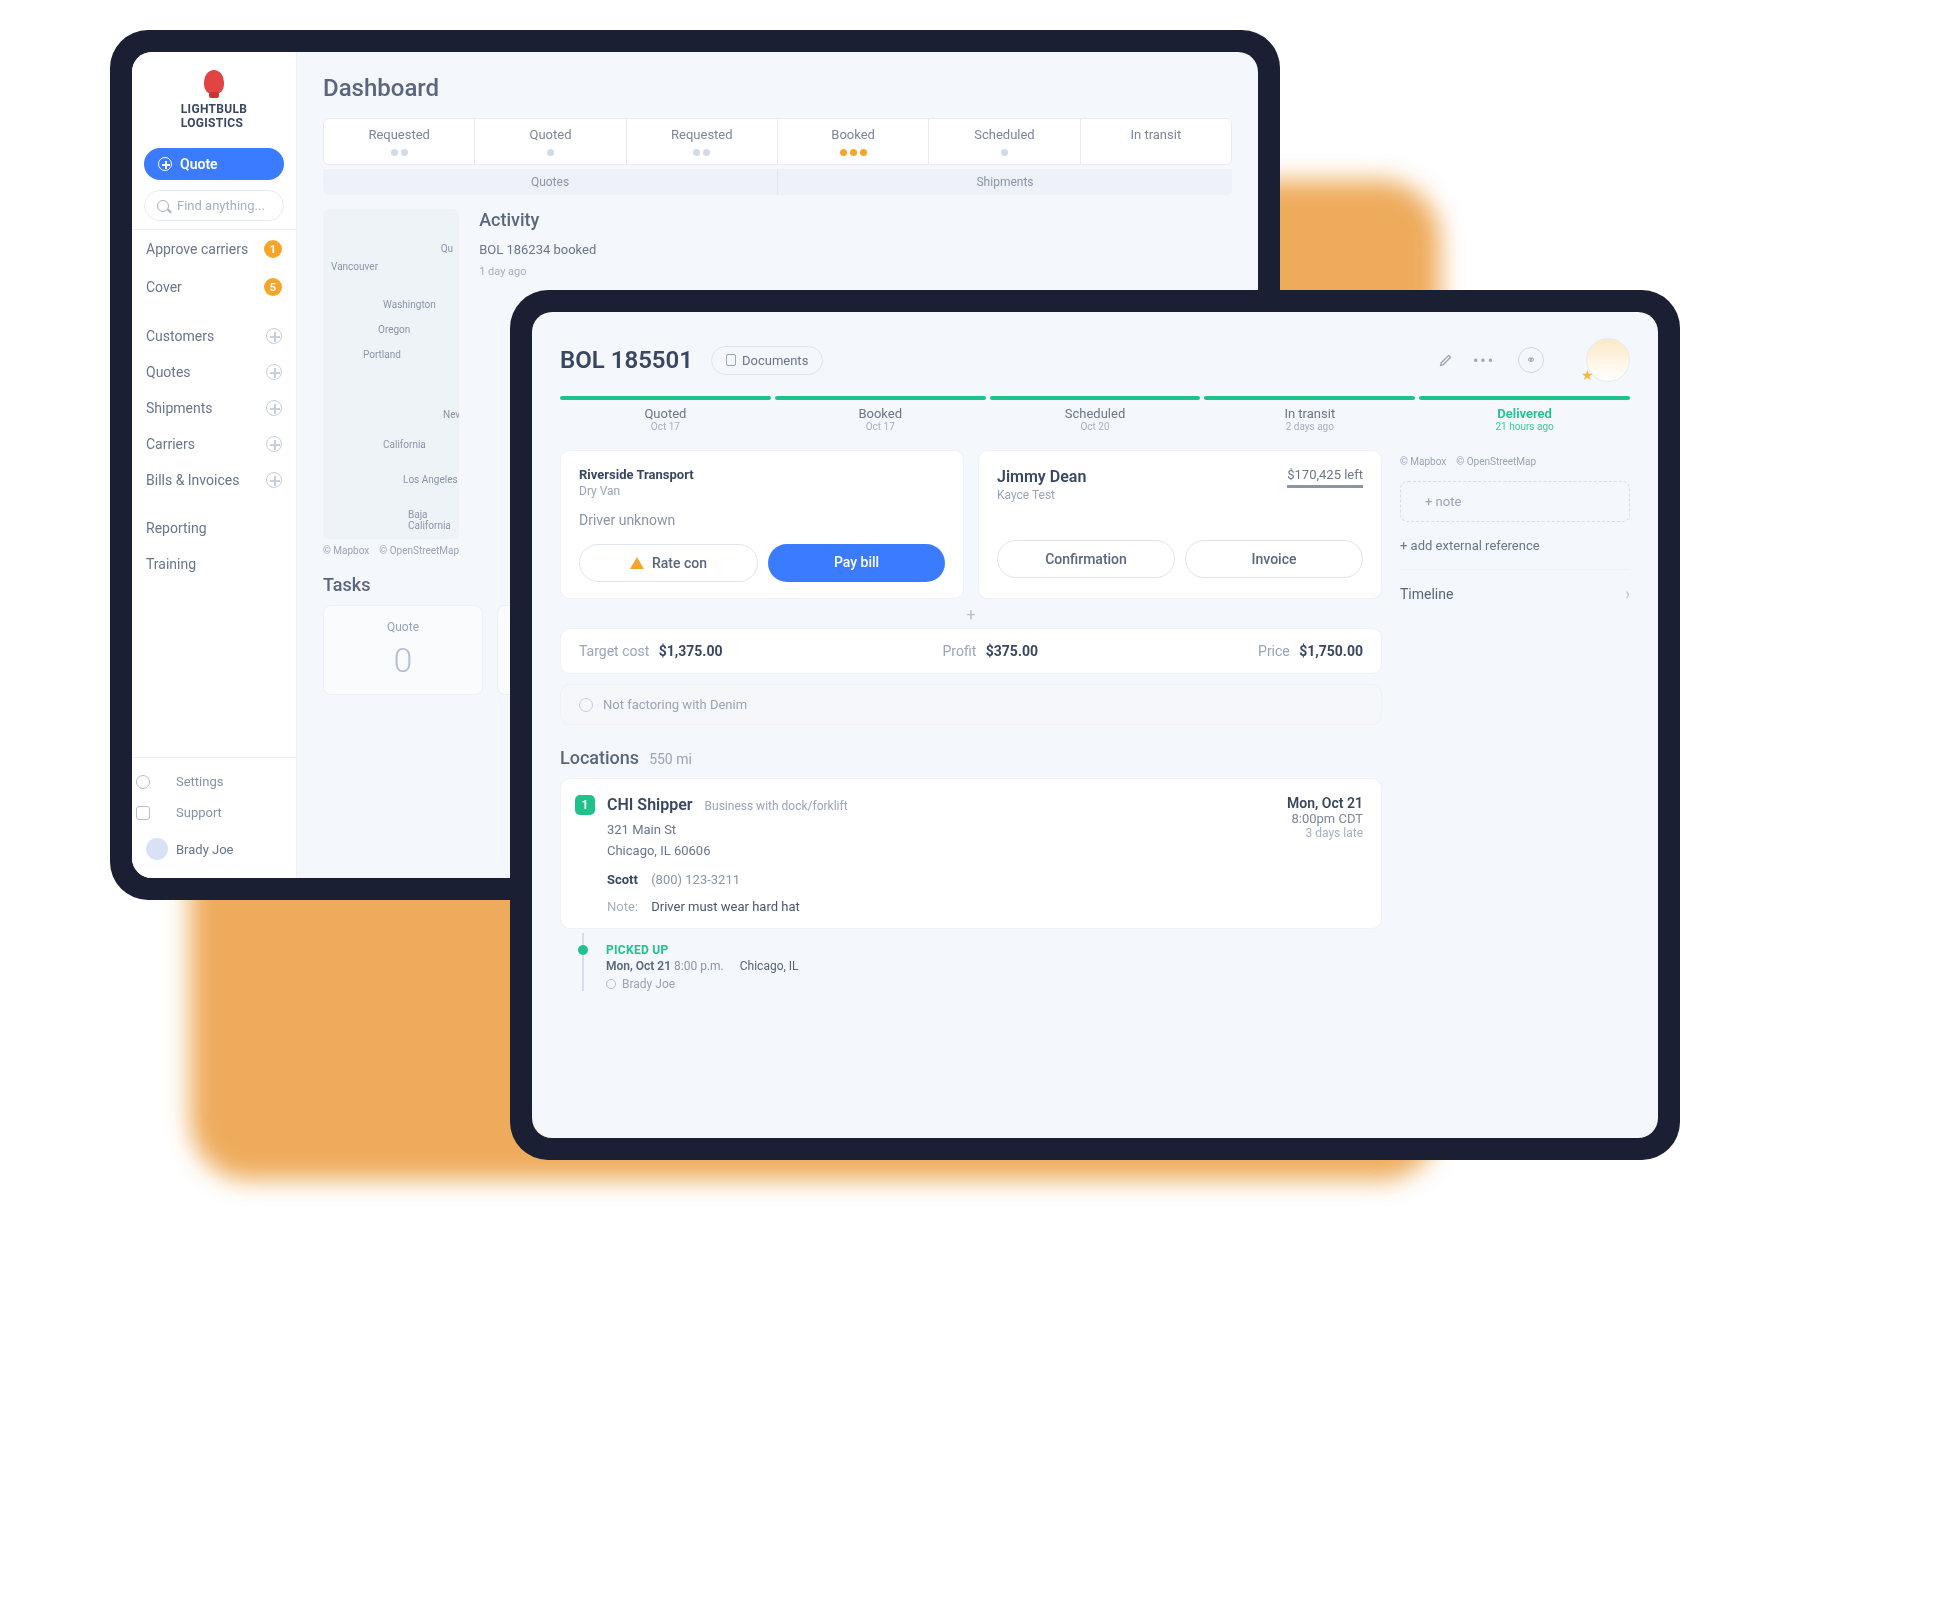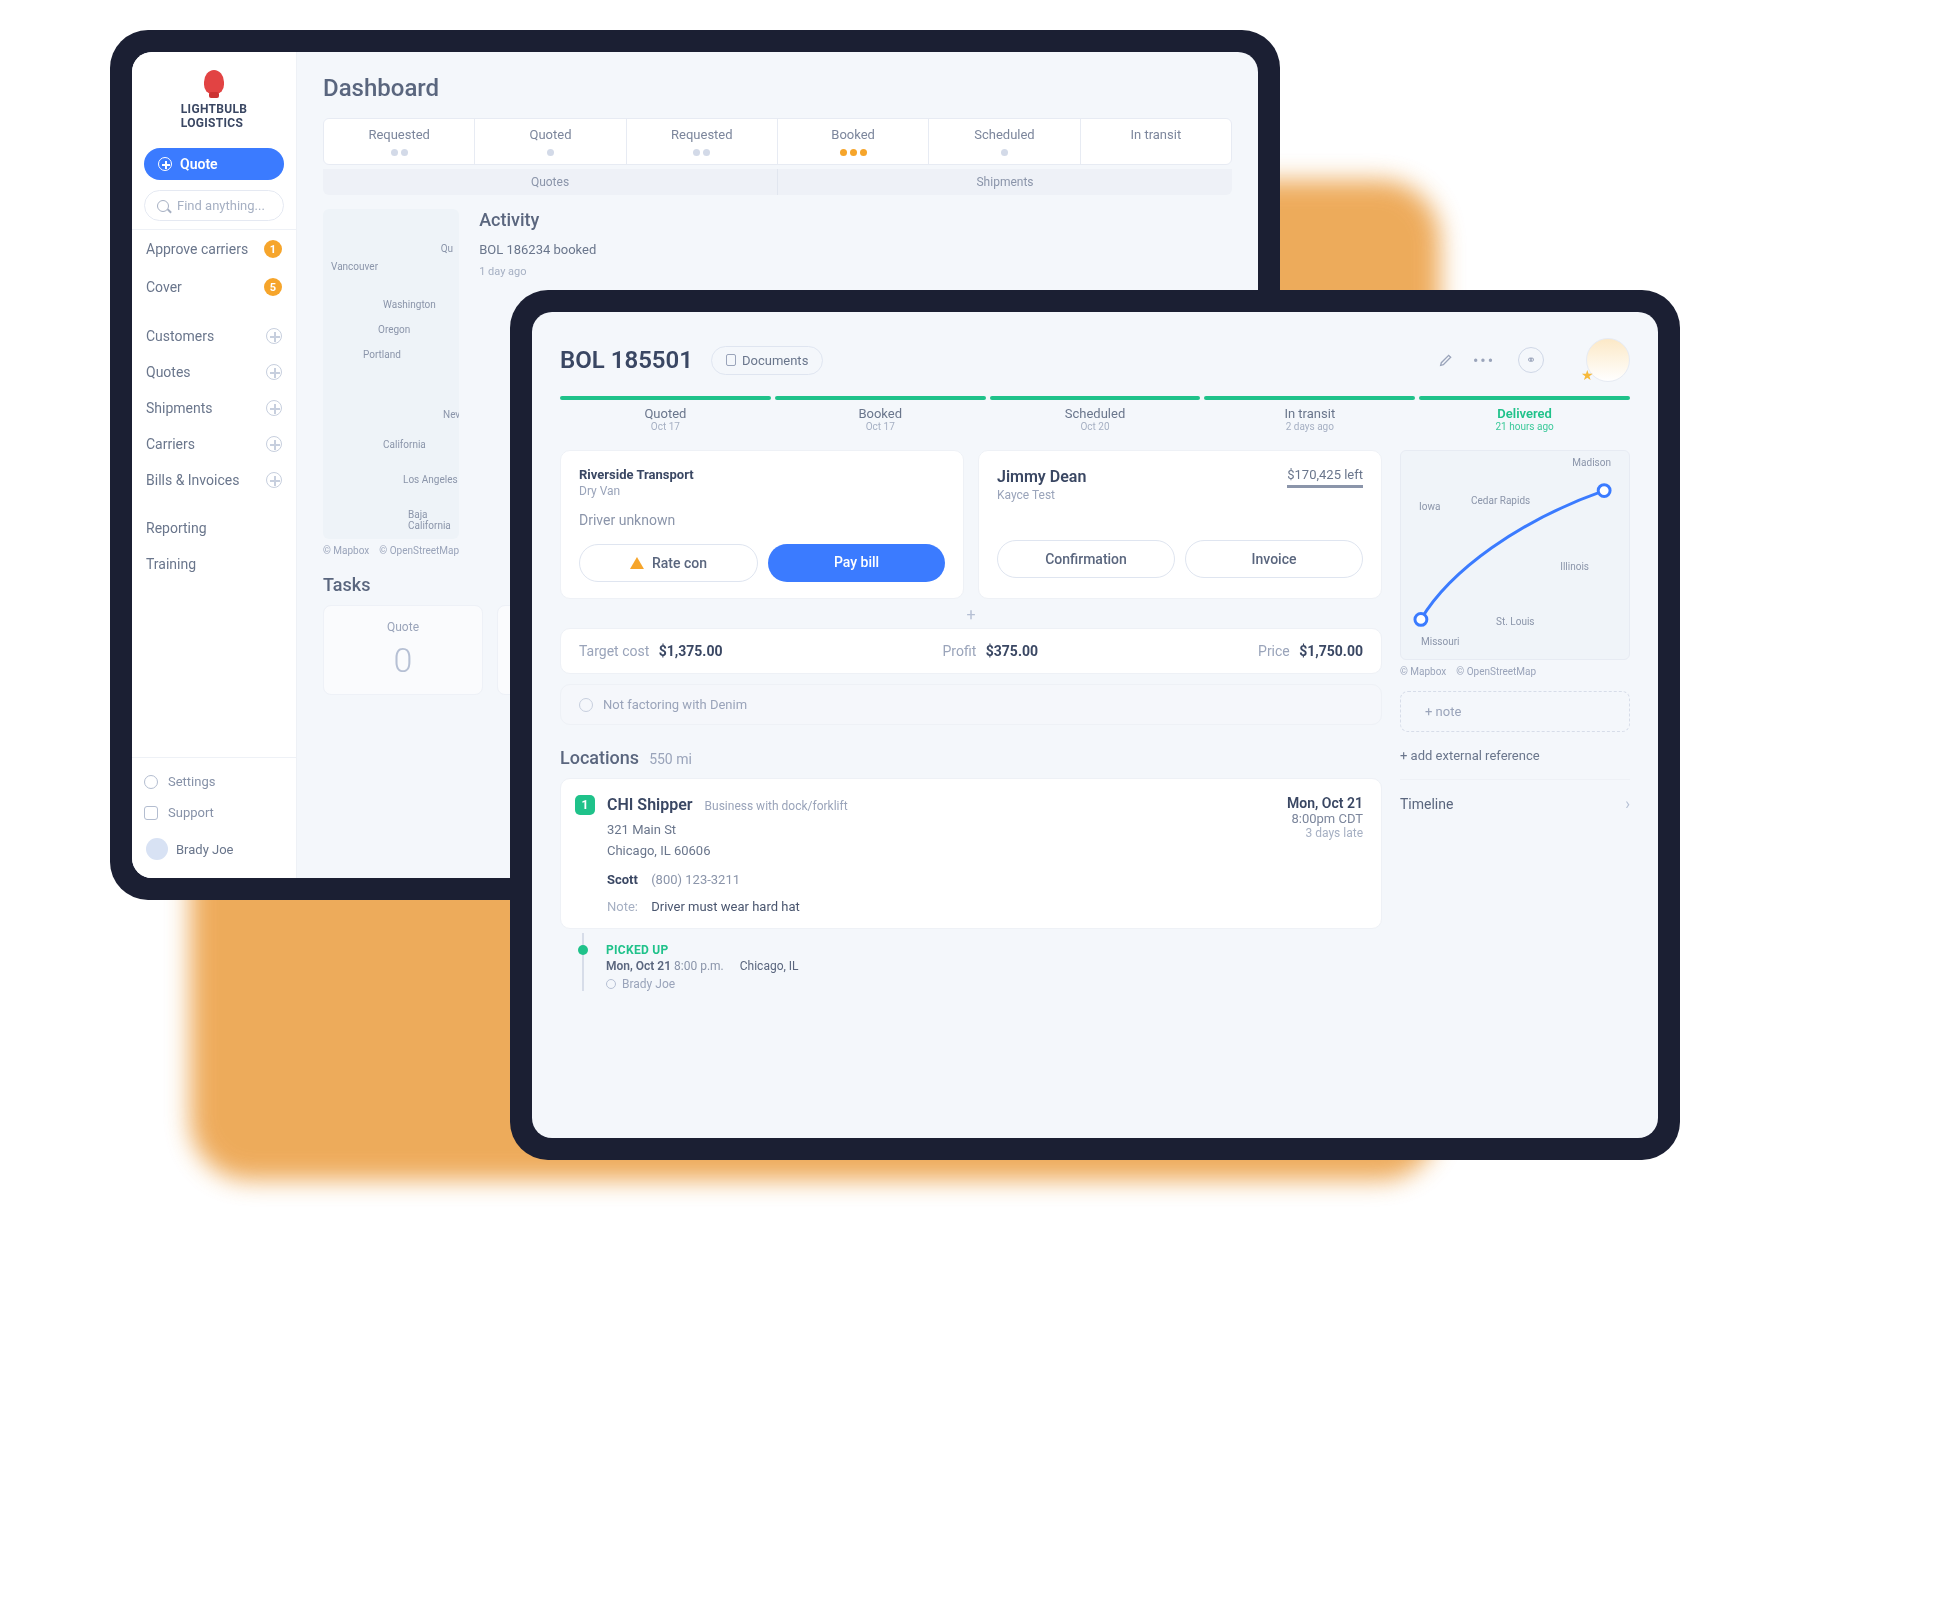--- a/index.html
+++ b/index.html
@@ -68,21 +68,21 @@
   .nav-list { border-top:1px solid #eef1f6; flex:1; }
   .nav-item { padding: 10px 14px; display:flex; align-items:center; justify-content:space-between; font-size:14px; }
   .nav-item .badge { width:18px; height:18px; border-radius:50%; background:#f6a52b; color:#fff; font-size:11px; font-weight:700; display:flex; align-items:center; justify-content:center; }
   .nav-item .add { width:16px; height:16px; border-radius:50%; border:1.5px solid #c7cfde; position:relative; }
   .nav-item .add::before, .nav-item .add::after { content:""; position:absolute; background:#c7cfde; }
   .nav-item .add::before { left:3px; top:7px; width:10px; height:1.5px; }
   .nav-item .add::after { top:3px; left:7px; height:10px; width:1.5px; }
   .nav-group-sep { height:12px; }
 
   .sidebar-bottom { border-top:1px solid #eef1f6; padding: 8px 0; }
-  .bottom-item { padding:8px 12px; display:flex; align-items:center; gap:10px; font-size:13px; color:#8792a8; }
+  .bottom-item { padding:8px 4px; display:flex; align-items:center; gap:26px; font-size:13px; color:#8792a8; }
   .gear-icon, .chat-icon { width:14px; height:14px; border:1.5px solid #b3bdd0; border-radius:3px; }
   .gear-icon { border-radius:50%; }
   .user-row { padding:10px 14px; display:flex; align-items:center; gap:8px; font-size:13px; color:#6a768c; }
   .avatar-sm { width:22px; height:22px; border-radius:50%; background:#d8e2f4; }
 
   .main { flex:1; padding: 22px 26px; color:#4a566f; overflow:hidden; }
   .main h1 { font-size:24px; font-weight:500; color:#5a667e; margin-bottom:16px; }
 
   .status-row { display:flex; gap:0; border:1px solid #e7ebf3; border-radius:6px; overflow:hidden; background:#fff; }
   .status-cell { flex:1; text-align:center; padding:8px 0 6px; font-size:13px; color:#7c869c; border-left:1px solid #e7ebf3; display:flex; flex-direction:column; gap:4px; align-items:center; }
@@ -521,34 +521,20 @@
               <span>Chicago, IL</span>
             </div>
             <div class="who">
                 <span class="tiny-user"></span>
                 <span>Brady Joe</span>
               </div>
           </div>
         </div>
 
         <div class="right-col">
-          <div class="route-map bg-labels">
-            <svg viewBox="0 0 230 210">
-              <path d="M20 170 C 50 120, 120 70, 205 40" stroke="#3b7bff" stroke-width="3" fill="none"></path>
-              <circle cx="20" cy="170" r="6" fill="#fff" stroke="#3b7bff" stroke-width="3"></circle>
-              <circle cx="205" cy="40" r="6" fill="#fff" stroke="#3b7bff" stroke-width="3"></circle>
-            </svg>
-            <span style="right:18px;top:6px">Madison</span>
-            <span style="left:18px;top:50px">Iowa</span>
-            <span style="left:70px;top:44px">Cedar Rapids</span>
-            <span style="right:40px;top:110px">Illinois</span>
-            <span style="left:95px;top:165px">St. Louis</span>
-            <span style="left:20px;top:185px">Missouri</span>
-            <rect x="208" y="8" width="16" height="16" rx="3" fill="#fff" stroke="#cfd7e6">
-          </rect></div>
           <div class="map-attrib">
             <span>© Mapbox</span>
             <span>© OpenStreetMap</span>
           </div>
 
           <div class="side-btn">+ note</div>
           <div class="side-link">+ add external reference</div>
           <div class="side-divider"></div>
           <div class="timeline-row">
             <span>Timeline</span>

